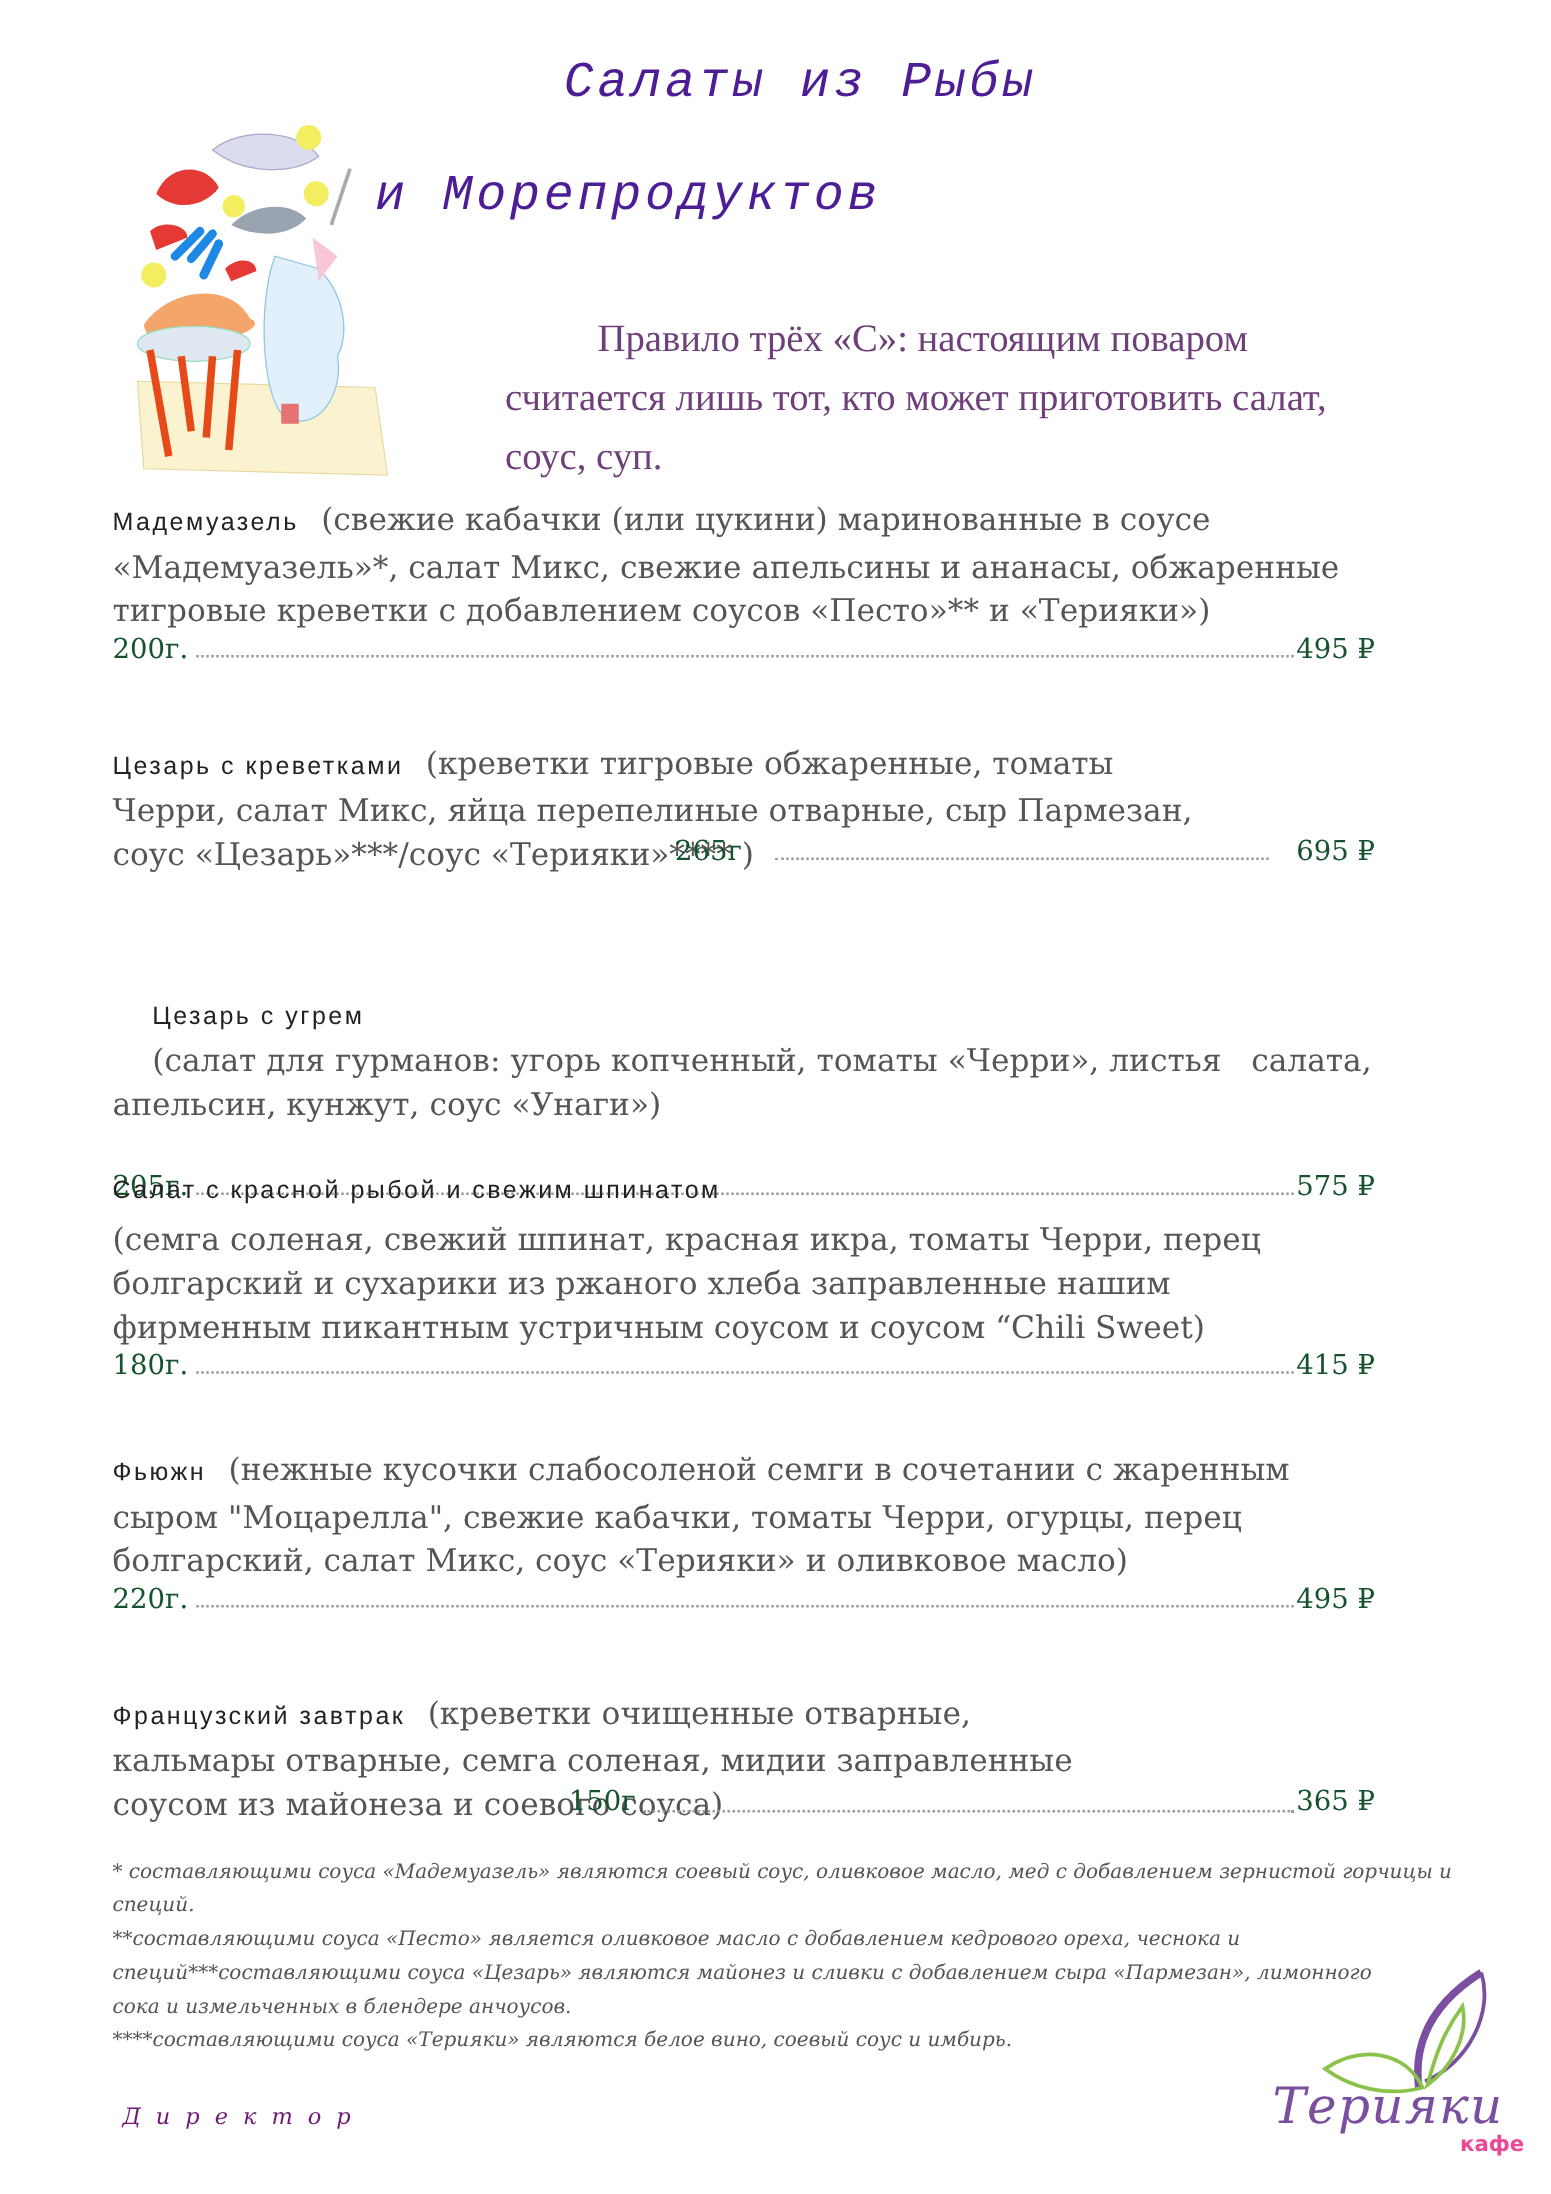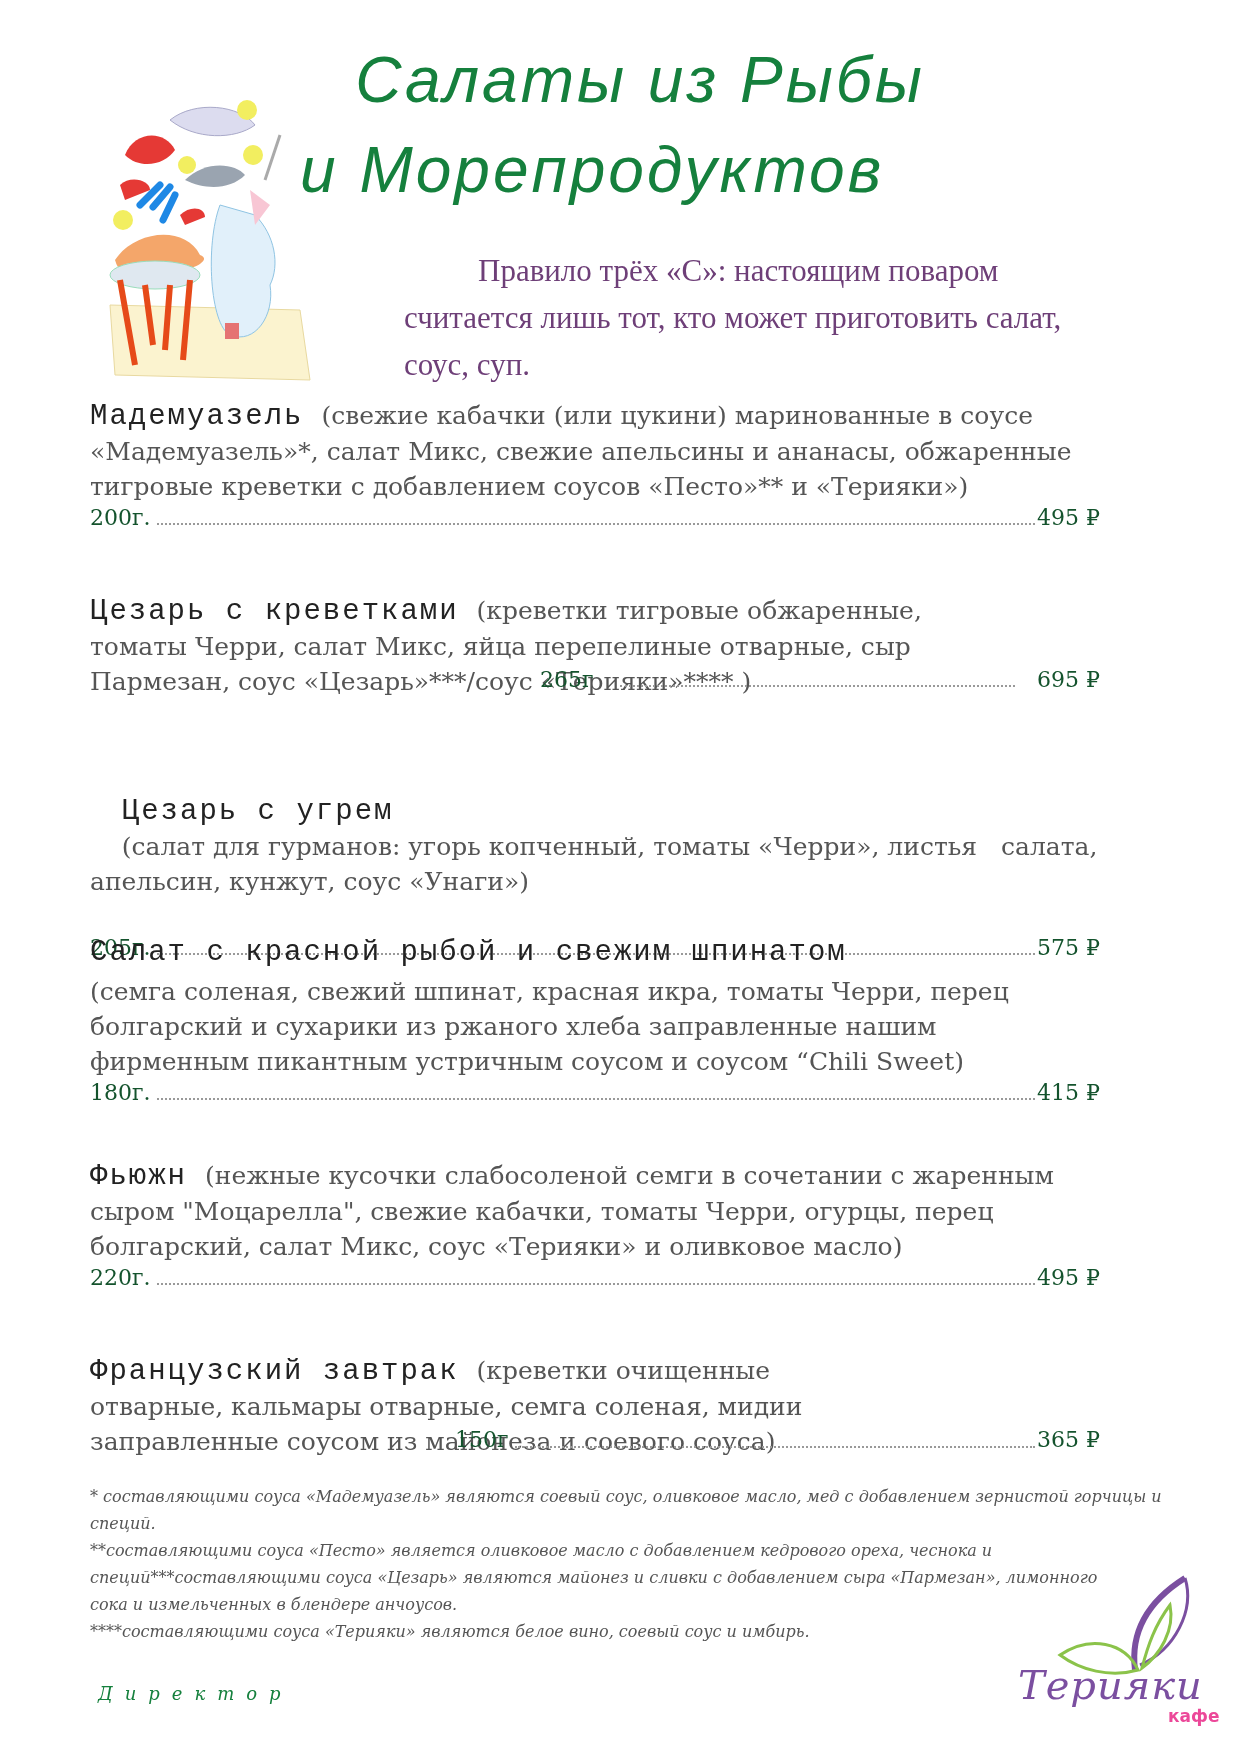--- a/index.html
+++ b/index.html
@@ -1,30 +1,30 @@
 <!DOCTYPE html>
 <html><head>
 <meta charset="utf-8">
 <style>
   html, body { margin:0; padding:0; background:#ffffff; }
   body { width:1241px; height:1755px; position:relative; overflow:hidden; font-family:"DejaVu Serif", serif; color:#444; }
-  .title { position:absolute; left:300px; width:760px; text-align:center; color:#15803d; font-family:Liberation Sans, sans-serif; font-style:italic; font-size:64px; letter-spacing:3px; line-height:1; }
+  .title { position:absolute; left:300px; width:760px; text-align:center; color:#4c1d95; font-family:Liberation Mono, monospace; font-style:italic; font-size:40px; letter-spacing:3px; line-height:1; }
   .title-1 { top:48px; left:330px; width:620px; }
   .title-2 { top:138px; left:300px; width:680px; text-align:left; }
   .quote { position:absolute; color:#6e3f78; font-family:"Liberation Serif", serif; font-size:31px; line-height:1; }
   .illus { position:absolute; left:105px; top:95px; width:210px; height:290px; }
   .item { position:absolute; left:90px; width:1010px; }
   .item-text { font-size:25px; line-height:35px; color:#555; font-family:"DejaVu Serif", serif; }
-  .item-name { font-family:Liberation Mono, monospace; font-size:29px; color:#222; letter-spacing:2px; margin-right:10px; }
+  .item-name { font-family:Liberation Sans, sans-serif; font-size:20px; color:#222; letter-spacing:2px; margin-right:10px; }
   .weight-row { display:flex; align-items:baseline; font-size:22px; line-height:28px; color:#14532d; font-family:"DejaVu Serif", serif; }
   .dots { flex:1; border-bottom:2px dotted #999; margin:0 2px 6px 6px; height:1px; }
   .price { white-space:nowrap; }
   .inline-weight { font-size:22px; }
   .notes { position:absolute; left:90px; top:1483px; width:1080px; font-family:"DejaVu Serif", serif; font-style:italic; font-size:16px; line-height:27px; color:#555; }
-  .director { position:absolute; left:98px; top:1683px; font-family:"DejaVu Serif", serif; font-style:italic; font-size:18px; letter-spacing:12px; color:#15803d; }
+  .director { position:absolute; left:98px; top:1683px; font-family:"DejaVu Serif", serif; font-style:italic; font-size:18px; letter-spacing:12px; color:#701a75; }
   .logo { position:absolute; left:1010px; top:1570px; width:220px; height:165px; }
   .logo-text { position:absolute; left:8px; top:92px; font-family:"DejaVu Serif", serif; font-style:italic; font-size:40px; color:#7b4fa0; letter-spacing:1px; }
   .logo-sub { position:absolute; left:158px; top:136px; font-family:"DejaVu Sans", sans-serif; font-weight:bold; font-size:17px; color:#ec4899; }
 </style>
 </head>
 <body>
 
 <div class="title title-1">Салаты из Рыбы</div>
 <div class="title title-2">и Морепродуктов</div>
 

